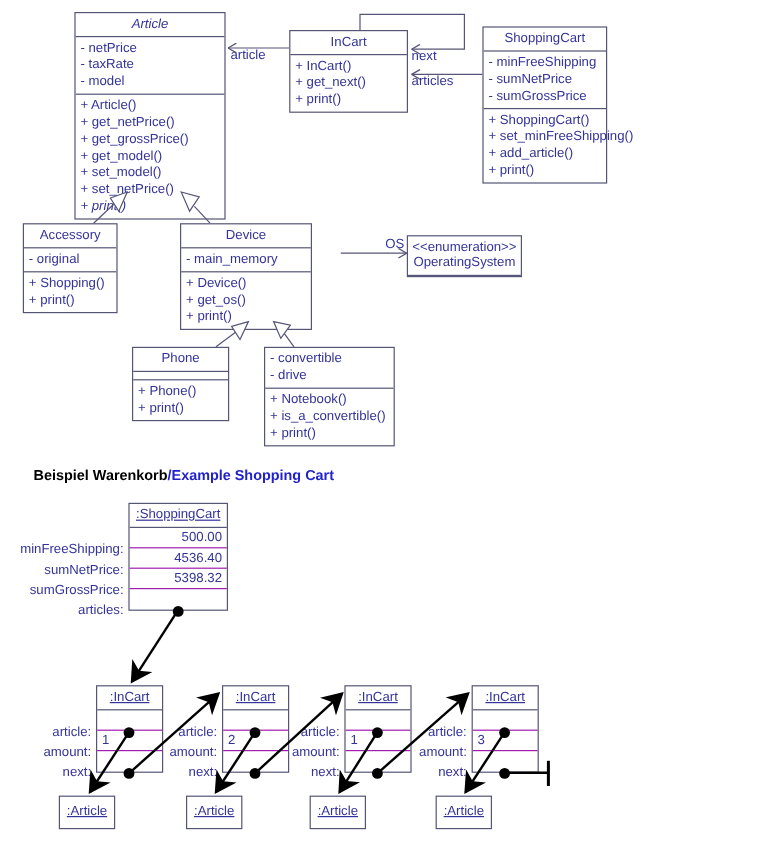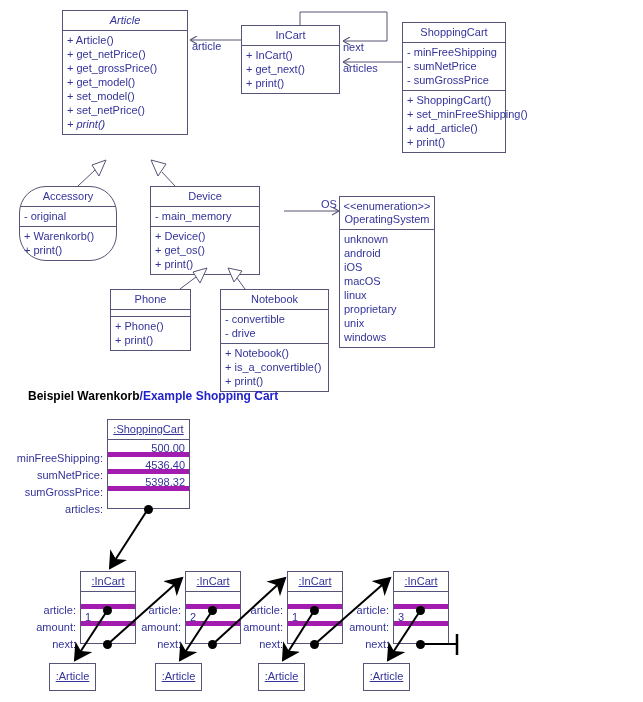--- a/index.html
+++ b/index.html
@@ -52,21 +52,21 @@
   }
   .obj .oname{
     text-align:center;
     text-decoration:underline;
     padding:3px 2px;
     border-bottom:1px solid #555577;
     line-height:13px;
     color:#333399;
   }
   .obj .slot{
-    border-bottom:5px solid #a21caf;
+    border-bottom:1px solid #a21caf;
     height:17px;line-height:17px;
     text-align:right;
     padding-right:4px;
     box-sizing:border-box;
     color:#333399;
   }
   .obj .slot:last-child{border-bottom:none;}
   .slotlabel{
     position:absolute;text-align:right;white-space:nowrap;
     font-size:11px;color:#333399;line-height:17px;height:17px;
@@ -80,20 +80,25 @@
   }
   .cap-de{color:#000000;padding-left:14px;}
   .cap-en{color:#2222cc;}
   svg.overlay{position:absolute;left:0;top:0;width:643px;height:702px;pointer-events:none;}
 </style>
 </head>
 <body>
 
 <div class="cls" style="left:62px;top:10px;width:126px;">
   <div class="name italic">Article</div>
+  <div class="sect">
+    <div>- netPrice</div>
+    <div>- taxRate</div>
+    <div>- model</div>
+  </div>
   <div class="sect">
     <div>+ Article()</div>
     <div>+ get_netPrice()</div>
     <div>+ get_grossPrice()</div>
     <div>+ get_model()</div>
     <div>+ set_model()</div>
     <div>+ set_netPrice()</div>
     <div class="it">+ print()</div>
   </div>
 </div>
@@ -115,27 +120,27 @@
     <div>- sumGrossPrice</div>
   </div>
   <div class="sect">
     <div>+ ShoppingCart()</div>
     <div>+ set_minFreeShipping()</div>
     <div>+ add_article()</div>
     <div>+ print()</div>
   </div>
 </div>
 
-<div class="cls" style="left:19px;top:186px;width:98px;border-radius:27px;">
+<div class="cls" style="left:19px;top:186px;width:79px;">
   <div class="name">Accessory</div>
   <div class="sect">
     <div>- original</div>
   </div>
   <div class="sect">
-    <div>+ Warenkorb()</div>
+    <div>+ Shopping()</div>
     <div>+ print()</div>
   </div>
 </div>
 
 <div class="cls" style="left:150px;top:186px;width:110px;">
   <div class="name">Device</div>
   <div class="sect">
     <div>- main_memory</div>
   </div>
   <div class="sect">
@@ -148,46 +153,35 @@
 <div class="cls" style="left:110px;top:289px;width:81px;">
   <div class="name">Phone</div>
   <div class="sect empty"></div>
   <div class="sect">
     <div>+ Phone()</div>
     <div>+ print()</div>
   </div>
 </div>
 
 <div class="cls" style="left:220px;top:289px;width:109px;">
-  <div class="name">Notebook</div>
   <div class="sect">
     <div>- convertible</div>
     <div>- drive</div>
   </div>
   <div class="sect">
     <div>+ Notebook()</div>
     <div>+ is_a_convertible()</div>
     <div>+ print()</div>
   </div>
 </div>
 
 <div class="cls" style="left:339px;top:196px;width:96px;">
   <div class="name enumname">
     <div>&lt;&lt;enumeration&gt;&gt;</div>
     <div>OperatingSystem</div>
-  </div>
-  <div class="sect">
-    <div>unknown</div>
-    <div>android</div>
-    <div>iOS</div>
-    <div>macOS</div>
-    <div>linux</div>
-    <div>proprietary</div>
-    <div>unix</div>
-    <div>windows</div>
   </div>
 </div>
 
 <div class="alabel" style="left:192px;top:40px;">article</div>
 <div class="alabel" style="left:343px;top:41px;">next</div>
 <div class="alabel" style="left:343px;top:62px;">articles</div>
 <div class="alabel" style="left:321px;top:198px;">OS</div>
 
 <div class="caption" style="left:14px;top:389px;">
   <span class="cap-de">Beispiel Warenkorb</span><span class="cap-en">/</span><span class="cap-en">Example Shopping Cart</span>

